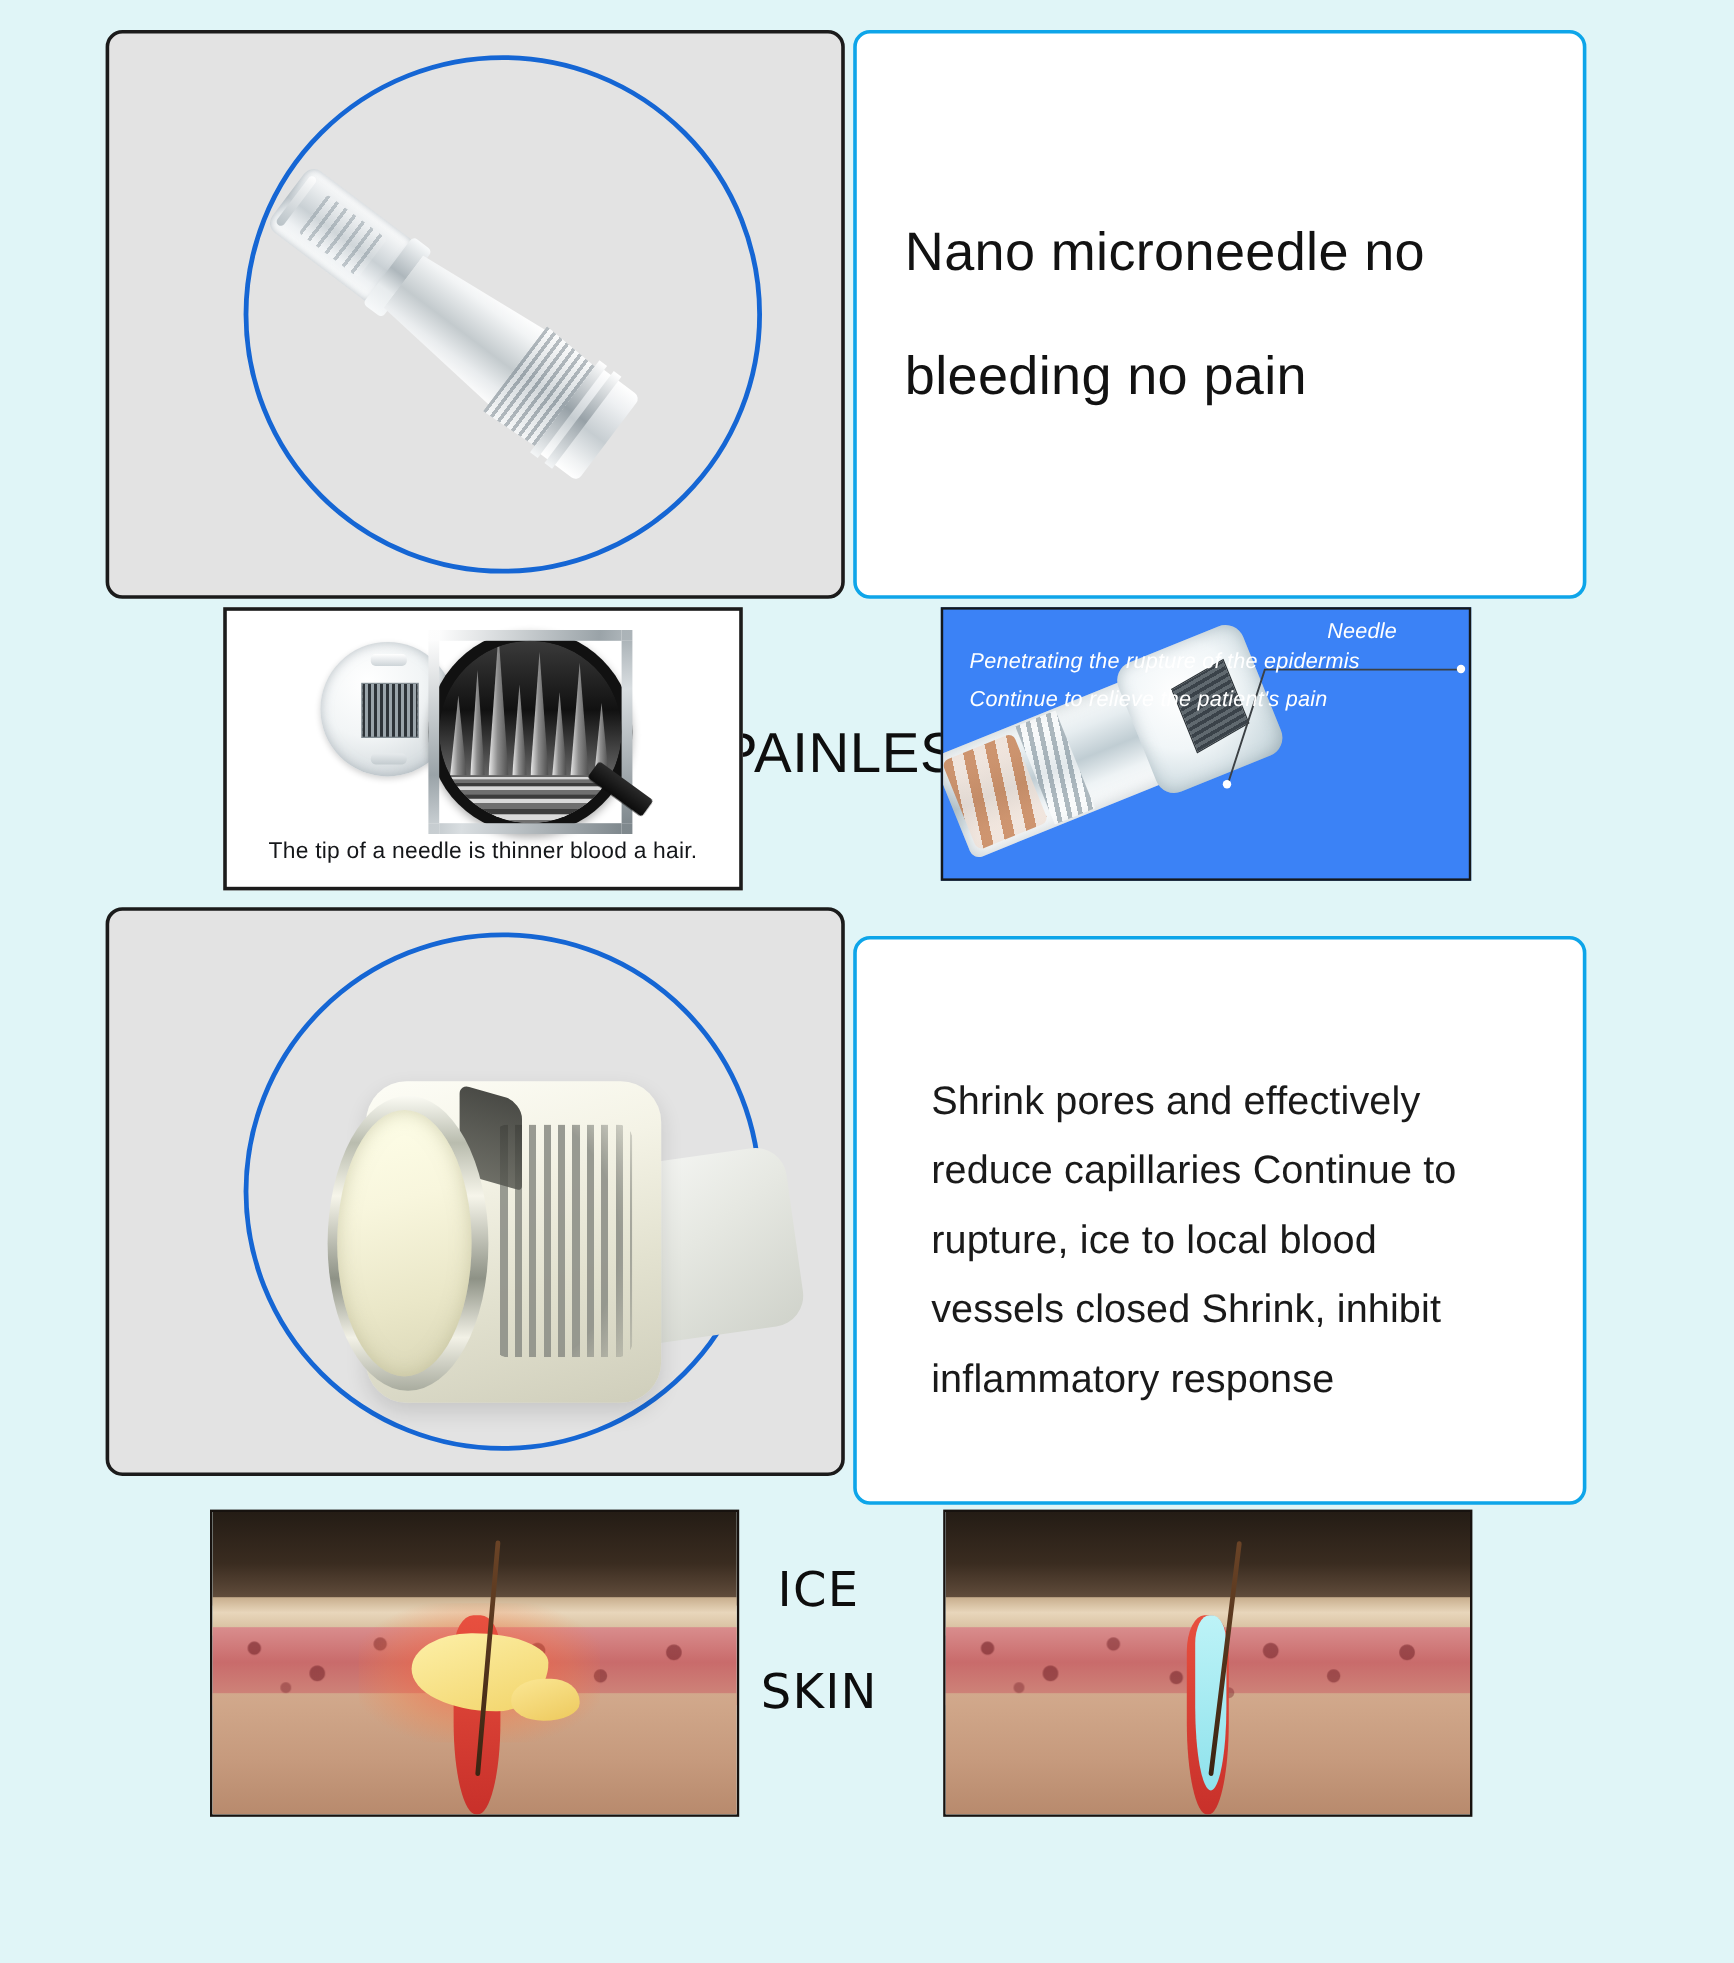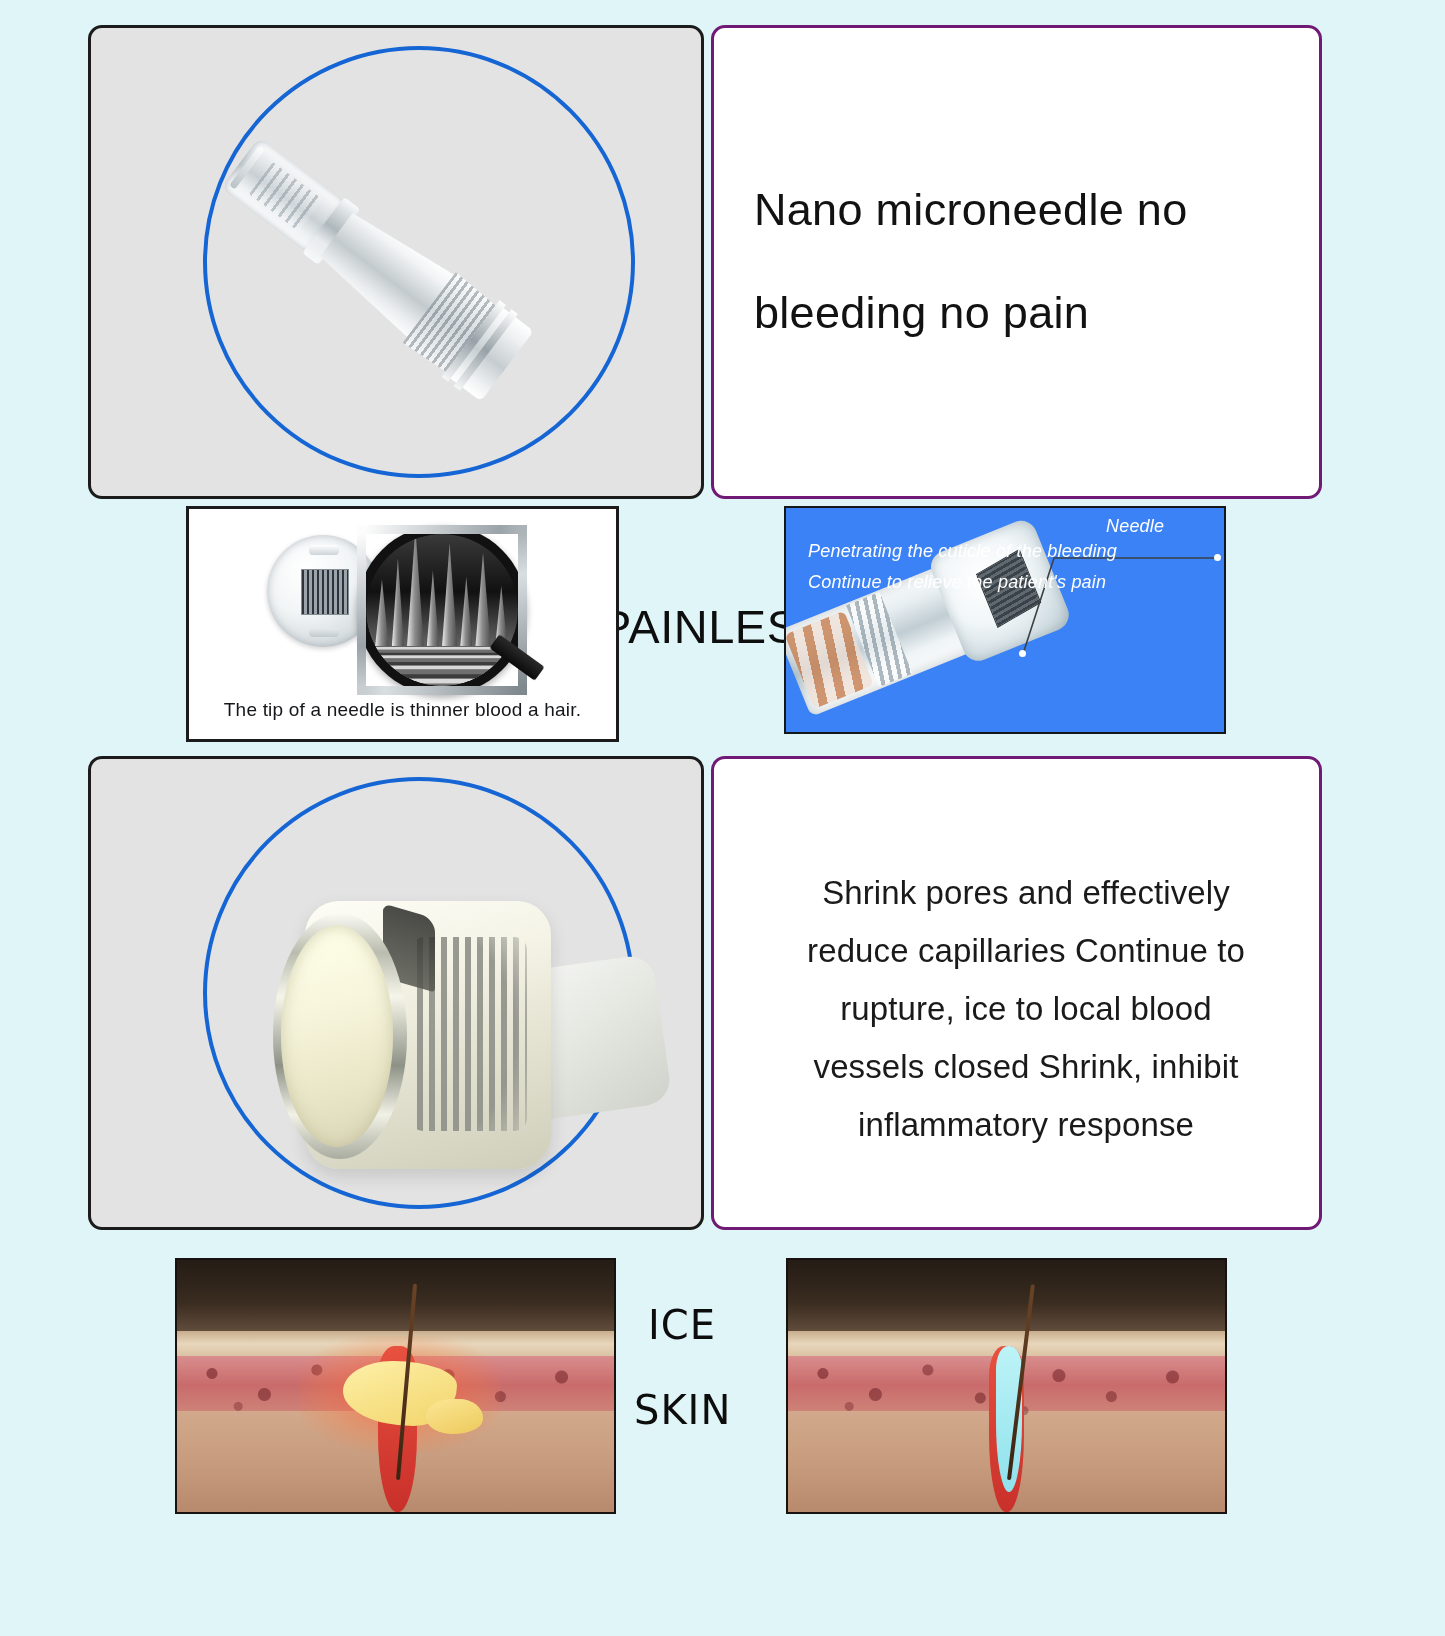--- a/index.html
+++ b/index.html
@@ -12,21 +12,21 @@
   .stage{position:absolute;inset:0;}
 
   
   .panel-gray{
     position:absolute;background:#e3e3e3;
     border:3px solid #1b1b1b;border-radius:14px;
     overflow:hidden;
   }
   .panel-white{
     position:absolute;background:#ffffff;
-    border:3px solid #701a75;border-radius:14px;
+    border:3px solid #0ea5e9;border-radius:14px;
     overflow:hidden;
   }
   .panel-plain{
     position:absolute;background:#ffffff;
     border:3px solid #1b1b1b;overflow:hidden;
   }
 
   
   .ring{
     position:absolute;border:4px solid #1566d4;
@@ -331,37 +331,37 @@
         </div>
     </div>
 
     <svg width="438" height="224" style="position:absolute;left:0;top:0;">
       <polyline class="lead-line" points="432,50 268,50 237,146"></polyline>
     </svg>
     <div class="dot" style="left:428px;top:46px;"></div>
     <div class="dot" style="left:233px;top:142px;"></div>
 
     <div class="blue-label" style="left:320px;top:8px;">Needle</div>
-    <div class="blue-label" style="left:22px;top:33px;">Penetrating the cuticle of the bleeding</div>
+    <div class="blue-label" style="left:22px;top:33px;">Penetrating the rupture of the epidermis</div>
     <div class="blue-label" style="left:22px;top:64px;">Continue to relieve the patient's pain</div>
   </div>
 
   <div class="panel-gray" style="left:88px;top:756px;width:610px;height:468px;">
     <div class="ring" style="left:112px;top:18px;width:432px;height:432px;"></div>
     <div class="cool">
       <div class="cool-arm"></div>
       <div class="cool-body"></div>
       <div class="cool-vents"></div>
       <div class="cool-dark"></div>
       <div class="cool-bezel"></div>
       <div class="cool-plate"></div>
     </div>
   </div>
 
-  <div class="panel-white" style="left:711px;top:756px;width:605px;height:468px;text-align:center;">
+  <div class="panel-white" style="left:711px;top:780px;width:605px;height:468px;">
     <div class="bodycopy" style="left:62px;top:105px;width:500px;">Shrink pores and effectively
 reduce capillaries Continue to
 rupture, ice to local blood
 vessels closed Shrink, inhibit
 inflammatory response</div>
   </div>
 
   <div class="skinimg" style="left:175px;top:1258px;width:437px;height:252px;">
     <div class="sk-dark"></div>
       <div class="sk-surface"></div>

